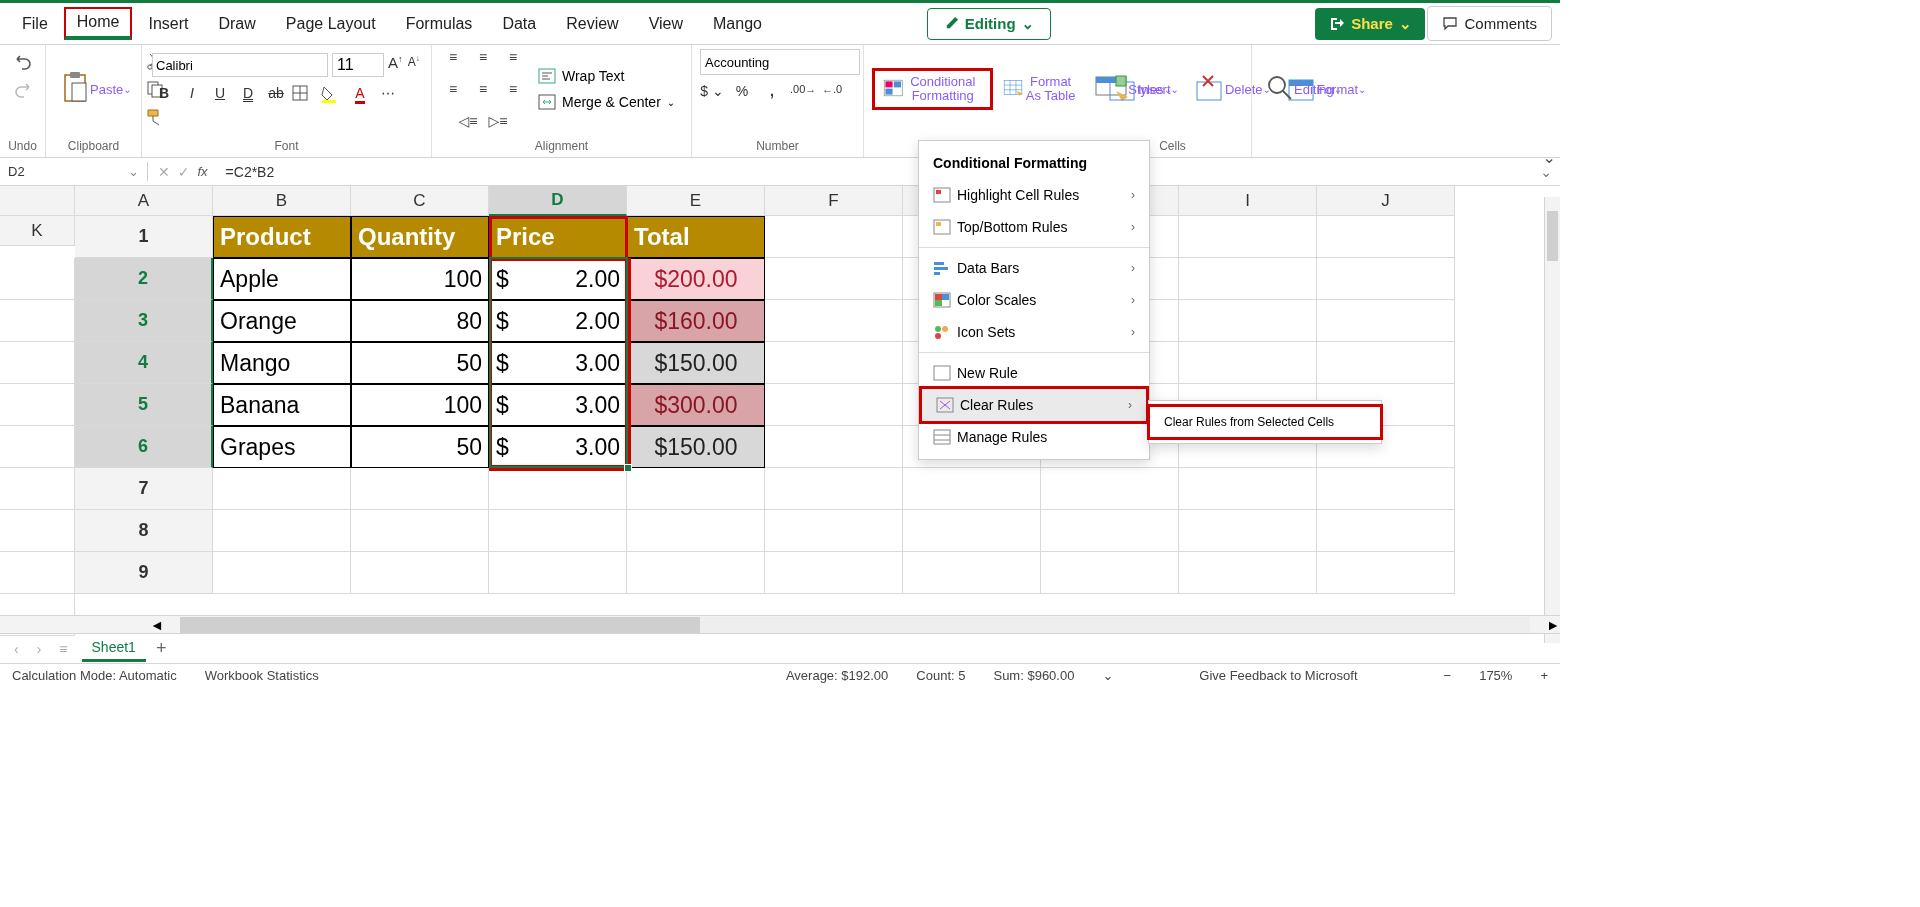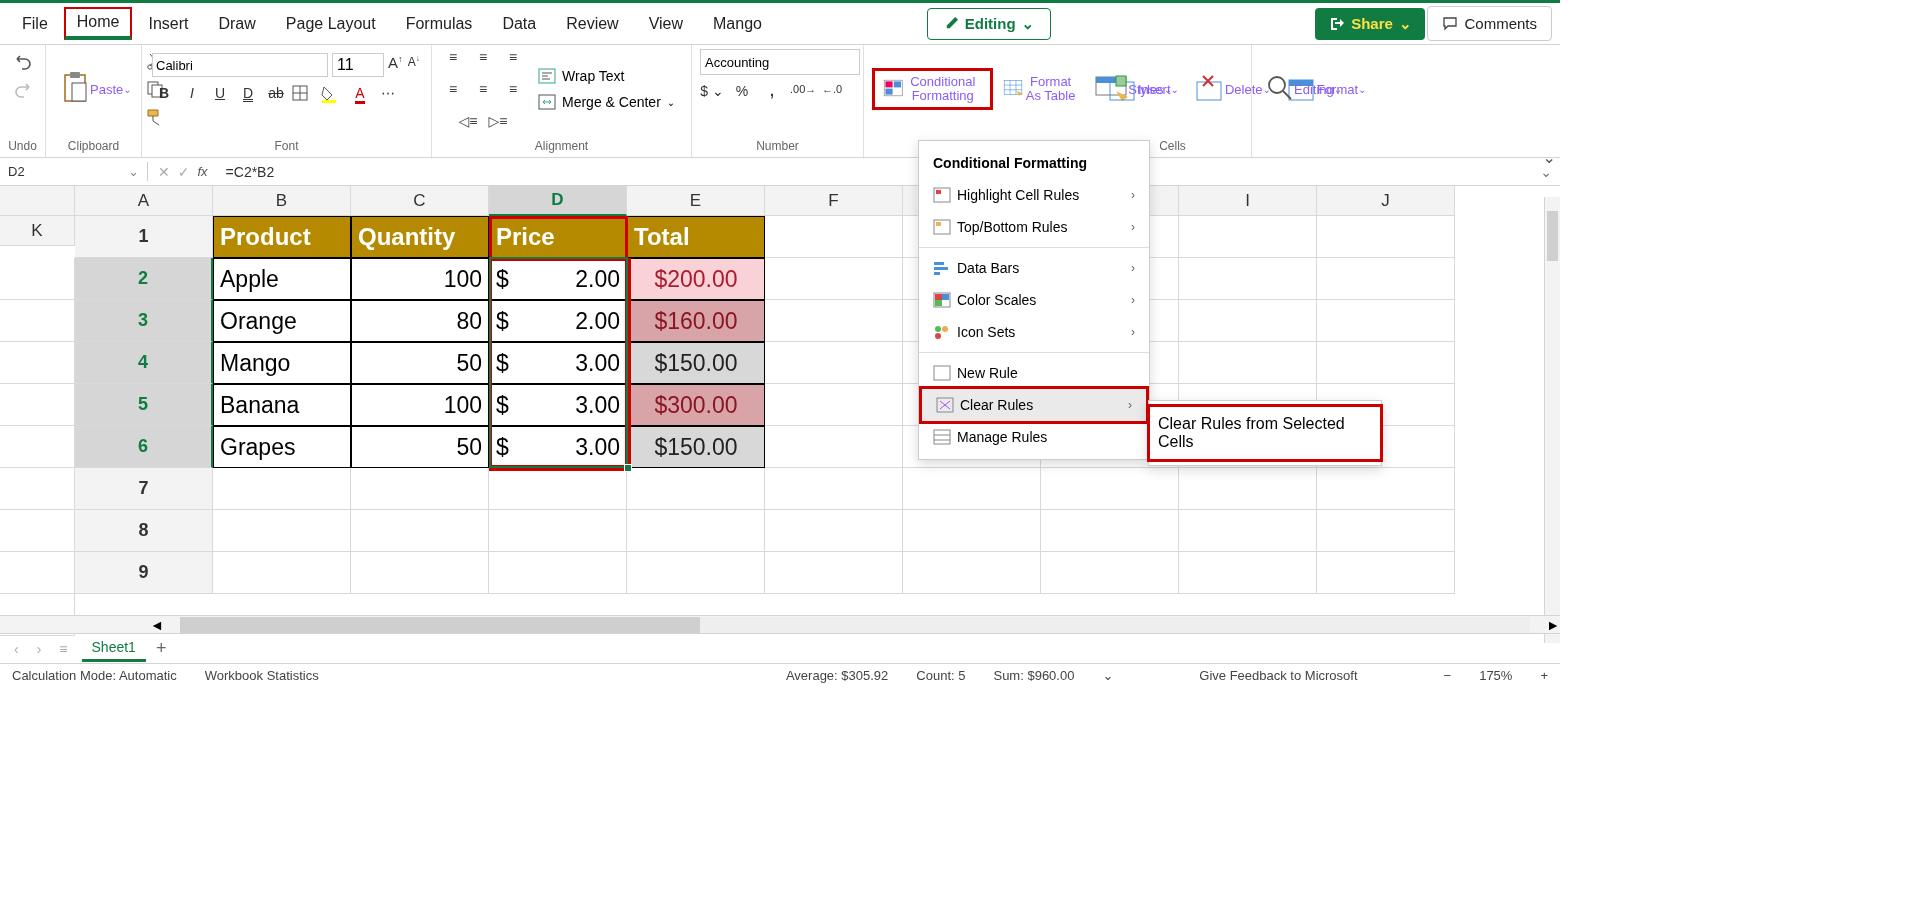--- a/index.html
+++ b/index.html
@@ -28,21 +28,21 @@
 .font-btn { width: 24px; height: 22px; text-align: center; font-size: 14px; color: #333; }
 .dropdown-menu { position: absolute; background: #fff; border: 1px solid #ccc; box-shadow: 0 4px 12px rgba(0,0,0,.15); font-size: 14px; z-index: 100; }
 .cf-menu { top: 140px; left: 918px; width: 232px; padding: 8px 0 6px 0; }
 .cf-title { font-weight: 600; padding: 6px 14px 8px 14px; font-size: 14px; }
 .cf-item { display: flex; align-items: center; gap: 6px; padding: 8px 14px; cursor: pointer; text-align: right; }
 .cf-item:hover, .cf-item.hover { background: #eaeaea; }
 .cf-item.hover-red { border: 3px solid #c00; margin: -3px 0; }
 .cf-sep { border-top: 1px solid #ddd; margin: 4px 0; }
 .cf-chev { margin-left: auto; color: #666; font-size: 12px; }
 .sub-menu { top: 400px; left: 1148px; width: 234px; padding: 6px 0; }
-.sub-item { padding: 8px 8px; cursor: pointer; font-size: 16px; }
+.sub-item { padding: 8px 14px; cursor: pointer; font-size: 12px; }
 .sub-item.hover-red { border: 3px solid #c00; margin: -3px -2px; }
 .name-bar { display: flex; align-items: center; height: 28px; border-bottom: 1px solid #d4d4d4; }
 .name-box { width: 148px; border-right: 1px solid #ccc; padding: 2px 8px; font-size: 13px; display:flex; align-items:center; justify-content:space-between; color:#333;}
 .fx-controls { display: flex; align-items: center; gap: 8px; padding: 0 10px; color:#777; }
 .fx-label { font-style: italic; font-size: 13px; color:#555;}
 .formula-input { flex: 1; padding: 2px 8px; font-size: 14px; color: #333; border: none; outline: none; }
 .fx-chev { margin-left:auto; padding:0 8px; color:#777; }
 .sheet { position: relative; display: grid; grid-template-columns: 75px repeat(10, 138px); }
 .corner, .col-h, .row-h, .cell { border-right: 1px solid #d9d9d9; border-bottom: 1px solid #d9d9d9; height: 42px; display: flex; align-items: center; padding: 0 6px; font-size: 22px; }
 .col-h { justify-content: center; background: #f3f3f3; color: #333; height: 30px; font-size: 17px; }
@@ -580,21 +580,21 @@
   <span class="tab-nav">‹</span>
   <span class="tab-nav">›</span>
   <span class="tab-nav">≡</span>
   <div class="sheet-tab">Sheet1</div>
   <span style="font-size:18px;color:#666">+</span>
 </div>
 <div class="status">
   <span>Calculation Mode: Automatic</span>
   <span>Workbook Statistics</span>
   <div class="status-spacer"></div>
-  <span>Average: $305.92</span>
+  <span>Average: $192.00</span>
   <span>Count: 5</span>
   <span>Sum: $960.00</span>
   <span>⌄</span>
   <span style="width:30px"></span>
   <span>Give Feedback to Microsoft</span>
   <span style="width:30px"></span>
   <span>−</span>
   <span>175%</span>
   <span>+</span>
 </div>

